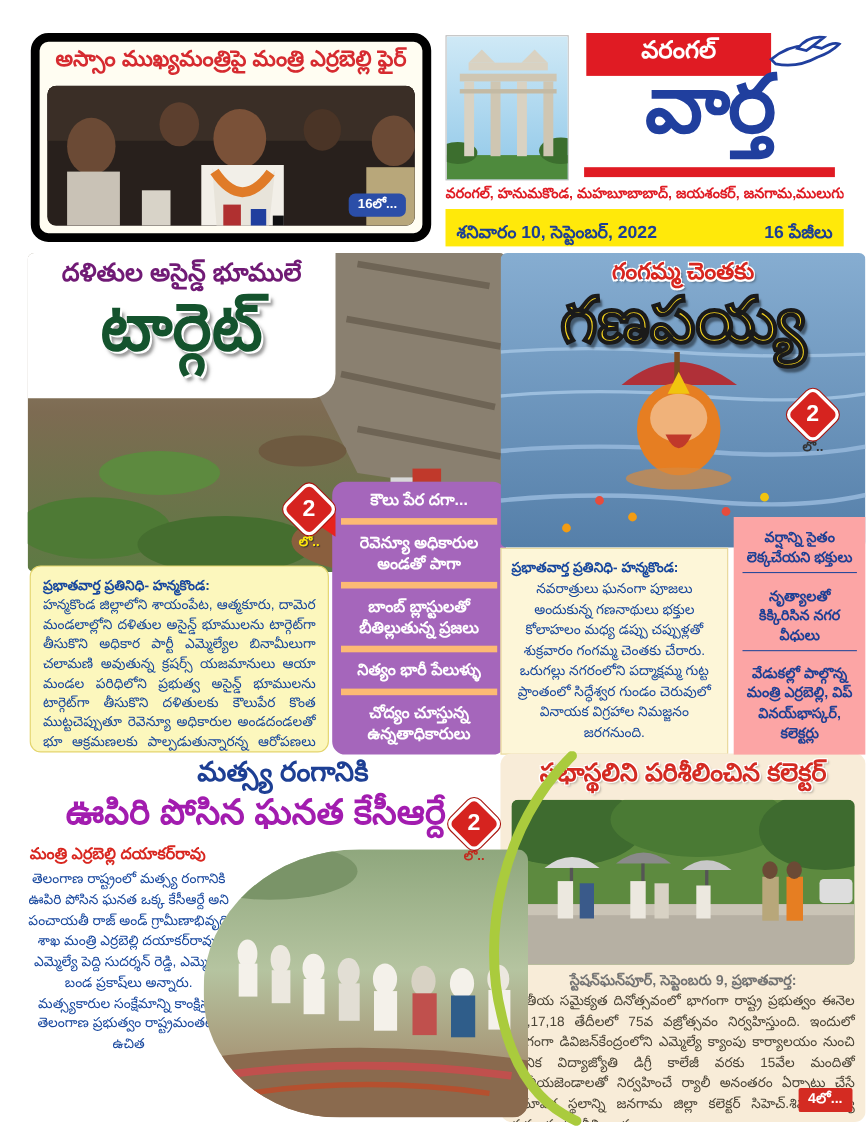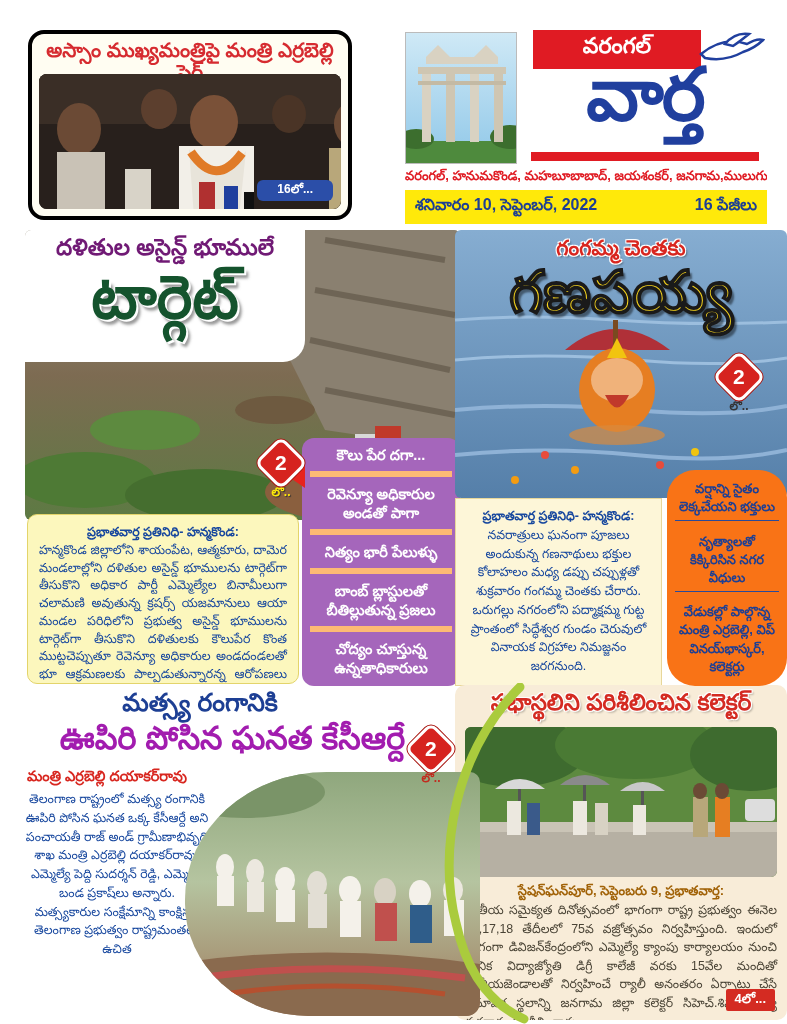--- a/index.html
+++ b/index.html
@@ -1,85 +1,85 @@
 <!DOCTYPE html>
 <html><head>
 <meta charset="utf-8">
 <style>
   html,body{margin:0;padding:0;background:#ffffff;}
   *{box-sizing:border-box;font-family:"Liberation Sans","DejaVu Sans",sans-serif;}
   .page{position:relative;width:787px;height:1024px;background:#fff;overflow:hidden;}
 
   
-  .tl-box{position:absolute;left:28px;top:30px;width:324px;height:190px;border:4px solid #000000;border-radius:16px;background:#fffdf2;overflow:hidden;}
+  .tl-box{position:absolute;left:28px;top:30px;width:364px;height:190px;border:8px solid #000000;border-radius:16px;background:#fffdf2;overflow:hidden;}
   .tl-head{color:#d62b30;font-weight:bold;font-size:20px;text-align:center;padding:5px 4px 3px;line-height:1.1;}
   .tl-photo{position:absolute;left:7px;right:7px;top:40px;bottom:7px;border-radius:8px;overflow:hidden;background:#2a2320;}
-  .badge-blue{position:absolute;right:8px;bottom:8px;background:#2b4ea8;color:#fff;font-weight:bold;font-size:12px;border-radius:6px;padding:2px 20px;}
+  .badge-blue{position:absolute;right:8px;bottom:8px;background:#2b4ea8;color:#fff;font-weight:bold;font-size:12px;border-radius:6px;padding:2px 8px;}
 
   
   .masthead{position:absolute;left:405px;top:28px;width:362px;height:200px;}
   .arch{position:absolute;left:0;top:4px;width:112px;height:132px;border:1px solid #bbb;overflow:hidden;}
   .brand{position:absolute;left:118px;top:0;width:244px;height:138px;}
   .brand-top{position:absolute;left:10px;top:2px;width:168px;background:#e01b23;color:#fff;font-weight:bold;font-size:22px;text-align:center;padding:3px 0 5px;}
   .dove{position:absolute;right:2px;top:0px;width:70px;height:40px;}
   .brand-main{position:absolute;left:0;top:30px;width:100%;text-align:center;color:#203f9e;font-weight:bold;font-size:74px;line-height:1.0;letter-spacing:-2px;}
   .brand-rule{position:absolute;left:8px;right:8px;top:124px;height:9px;background:#e01b23;}
   .districts{position:absolute;left:0;top:140px;width:362px;color:#e01b23;font-weight:bold;font-size:13px;text-align:center;white-space:nowrap;overflow:hidden;}
-  .datebar{position:absolute;left:0;top:162px;width:362px;height:34px;background:#ffe90a;display:flex;align-items:center;justify-content:space-between;padding:0 10px;color:#1d3f94;font-weight:bold;font-size:16px;}
+  .datebar{position:absolute;left:0;top:162px;width:362px;height:34px;background:#ffe90a;display:flex;align-items:flex-end;justify-content:space-between;padding:0 10px;color:#1d3f94;font-weight:bold;font-size:16px;}
 
   
   .target{position:absolute;left:25px;top:230px;width:435px;height:456px;}
   .target-photo{position:absolute;left:0;top:0;width:435px;height:290px;border-radius:6px;overflow:hidden;}
   .target-headpanel{position:absolute;left:0;top:0;width:280px;height:132px;background:#fff;border-radius:0 0 22px 0;text-align:center;}
   .target-kicker{color:#701a75;font-weight:bold;font-size:23px;margin-top:4px;}
   .target-headline{color:#14532d;font-weight:bold;font-size:60px;line-height:1.0;margin-top:2px;text-shadow:2px 2px 0 #ffffff,4px 5px 3px rgba(70,70,70,.55);}
   .diamond-wrap{position:absolute;width:48px;text-align:center;z-index:6;}
   .diamond{width:38px;height:38px;margin:0 auto;background:#d6231f;border:3px solid #fff;border-radius:8px;transform:rotate(45deg);box-shadow:0 0 0 1px #a8150f;display:flex;align-items:center;justify-content:center;}
   .diamond span{transform:rotate(-45deg);color:#fff;font-weight:bold;font-size:21px;}
   .diamond-suffix{font-weight:bold;font-size:12px;margin-top:3px;}
   .suffix-yellow{color:#ffe90a;text-shadow:1px 1px 1px #333;}
   .suffix-dark{color:#333;}
   .suffix-red{color:#c22a1e;}
   .target-badge{left:232px;top:214px;}
   .yellow-box{position:absolute;left:2px;top:284px;width:272px;height:170px;background:#fcf7bd;border:1px solid #e3d46b;border-radius:10px;padding:9px 11px;color:#17479e;font-size:12.5px;line-height:1.42;text-align:justify;overflow:hidden;}
-  .dateline{display:block;text-align:center;font-weight:bold;}
+  .dateline{display:block;text-align:left;font-weight:bold;}
   .red-arrow{position:absolute;left:264px;top:236px;width:0;height:0;border-top:11px solid transparent;border-bottom:11px solid transparent;border-right:16px solid #e6231d;z-index:5;}
   .purple-box{position:absolute;left:277px;top:208px;width:158px;height:248px;background:#a566bb;border-radius:12px;padding:2px 8px;display:flex;flex-direction:column;justify-content:space-between;}
   .purple-item{color:#fff;font-weight:bold;font-size:14.5px;text-align:center;line-height:1.32;padding:6px 0;border-bottom:6px solid #fdba74;}
   .purple-item:last-child{border-bottom:none;}
 
   
   .ganesh{position:absolute;left:455px;top:230px;width:332px;height:456px;}
   .ganesh-photo{position:absolute;left:0;top:0;width:332px;height:268px;border-radius:6px;overflow:hidden;}
   .ganesh-kicker{position:absolute;left:0;top:6px;width:100%;text-align:center;color:#d8261f;font-weight:bold;font-size:21px;z-index:3;text-shadow:-1px -1px 0 #fff,1px -1px 0 #fff,-1px 1px 0 #fff,1px 1px 0 #fff,2px 2px 2px rgba(0,0,0,.35);}
   .ganesh-headline{position:absolute;left:0;top:28px;width:100%;text-align:center;color:#f7d51d;font-weight:bold;font-size:58px;z-index:3;-webkit-text-stroke:2px #1a1a1a;text-shadow:3px 4px 2px rgba(0,0,0,.45);}
   .ganesh-badge{right:24px;top:128px;left:auto;}
   .ganesh-body{position:absolute;left:0;top:268px;width:207px;height:188px;background:#fdf6d8;border:1px solid #e8d79a;padding:8px 9px;color:#17479e;font-size:12.5px;line-height:1.5;text-align:center;overflow:hidden;}
-  .cyan-box{position:absolute;left:212px;top:240px;width:120px;height:216px;background:#f97316;padding:6px 8px;z-index:4;display:flex;flex-direction:column;justify-content:space-between;border-radius:28px;}
+  .cyan-box{position:absolute;left:212px;top:240px;width:120px;height:216px;background:#fca5a5;padding:6px 8px;z-index:4;display:flex;flex-direction:column;justify-content:space-between;}
   .cyan-item{color:#1d3f94;font-weight:bold;font-size:13px;text-align:center;line-height:1.4;padding:4px 0;border-bottom:1px solid #2a4a9a;}
   .cyan-item:last-child{border-bottom:none;}
 
   
   .swoosh{position:absolute;left:418px;top:683px;width:122px;height:341px;z-index:2;}
 
   
   .fish{position:absolute;left:25px;top:688px;width:430px;height:332px;}
-  .fish-kicker{position:absolute;left:40px;top:0;width:270px;text-align:center;color:#1d3f94;font-weight:bold;font-size:25px;}
+  .fish-kicker{position:absolute;left:40px;top:0;width:270px;text-align:right;color:#1d3f94;font-weight:bold;font-size:25px;}
   .fish-headline{position:absolute;left:0;top:32px;width:415px;text-align:center;color:#a21caf;font-weight:bold;font-size:32px;}
   .fish-badge{left:382px;top:42px;}
   .fish-subhead{position:absolute;left:2px;top:80px;color:#d8261f;font-weight:bold;font-size:14.5px;}
   .fish-body{position:absolute;left:0;top:102px;width:184px;height:228px;color:#17479e;font-size:12.5px;line-height:1.5;text-align:center;overflow:hidden;}
   .fish-dateline{display:block;font-weight:bold;text-decoration:underline;}
   .fish-photo{position:absolute;left:160px;top:84px;width:295px;height:244px;border-radius:48% 10px 14px 42% / 52% 10px 14px 46%;overflow:hidden;z-index:1;}
 
   
   .collector{position:absolute;left:455px;top:685px;width:332px;height:335px;background:#f8ecd8;border-radius:10px;overflow:hidden;}
   .collector-headline{margin-top:4px;text-align:center;color:#d42b22;font-weight:bold;font-size:23px;text-shadow:-1px -1px 0 #fff,1px -1px 0 #fff,-1px 1px 0 #fff,1px 1px 0 #fff,2px 2px 2px rgba(0,0,0,.25);}
   .collector-photo{position:absolute;left:10px;top:42px;width:312px;height:150px;border-radius:6px;overflow:hidden;}
-  .collector-dateline{position:absolute;left:0;top:198px;width:100%;text-align:center;color:#a16207;font-weight:bold;font-size:13px;}
+  .collector-dateline{position:absolute;left:0;top:198px;width:100%;text-align:center;color:#737373;font-weight:bold;font-size:13px;}
   .collector-body{position:absolute;left:10px;top:216px;width:312px;color:#4a4436;font-size:12.4px;line-height:1.5;text-align:justify;}
   .badge-red{position:absolute;right:12px;bottom:9px;background:#d42b22;color:#fff;font-weight:bold;font-size:13px;padding:2px 9px;border-radius:2px;}
 </style>
 </head>
 <body>
 
 <div class="page">
 
   <div class="tl-box">
     <div class="tl-head">అస్సాం ముఖ్యమంత్రిపై మంత్రి ఎర్రబెల్లి ఫైర్</div>
@@ -175,22 +175,22 @@
     <div class="diamond-wrap target-badge">
       <div class="diamond">
           <span>2</span>
         </div>
       <div class="diamond-suffix suffix-yellow">లో..</div>
     </div>
     <div class="red-arrow"></div>
     <div class="purple-box">
       <div class="purple-item">కౌలు పేర దగా...</div>
       <div class="purple-item">రెవెన్యూ అధికారుల అండతో పాగా</div>
+      <div class="purple-item">బాంబ్ బ్లాస్టులతో బీతిల్లుతున్న ప్రజలు</div>
       <div class="purple-item">నిత్యం భారీ పేలుళ్ళు</div>
-      <div class="purple-item">బాంబ్ బ్లాస్టులతో బీతిల్లుతున్న ప్రజలు</div>
       <div class="purple-item">చోద్యం చూస్తున్న ఉన్నతాధికారులు</div>
     </div>
     <div class="yellow-box">
       <span class="dateline">ప్రభాతవార్త ప్రతినిధి- హన్మకొండ:</span>
       <span>హన్మకొండ జిల్లాలోని శాయంపేట, ఆత్మకూరు, దామెర మండలాల్లోని దళితుల అసైన్డ్ భూములను టార్గెట్‌గా తీసుకొని అధికార పార్టీ ఎమ్మెల్యేల బినామీలుగా చలామణి అవుతున్న క్రషర్స్ యజమానులు ఆయా మండల పరిధిలోని ప్రభుత్వ అసైన్డ్ భూములను టార్గెట్‌గా తీసుకొని దళితులకు కౌలుపేర కొంత ముట్టచెప్పుతూ రెవెన్యూ అధికారుల అండదండలతో భూ ఆక్రమణలకు పాల్పడుతున్నారన్న ఆరోపణలు ఉన్నాయి.</span>
     </div>
   </div>
 
   <div class="ganesh">
     <div class="ganesh-photo">

